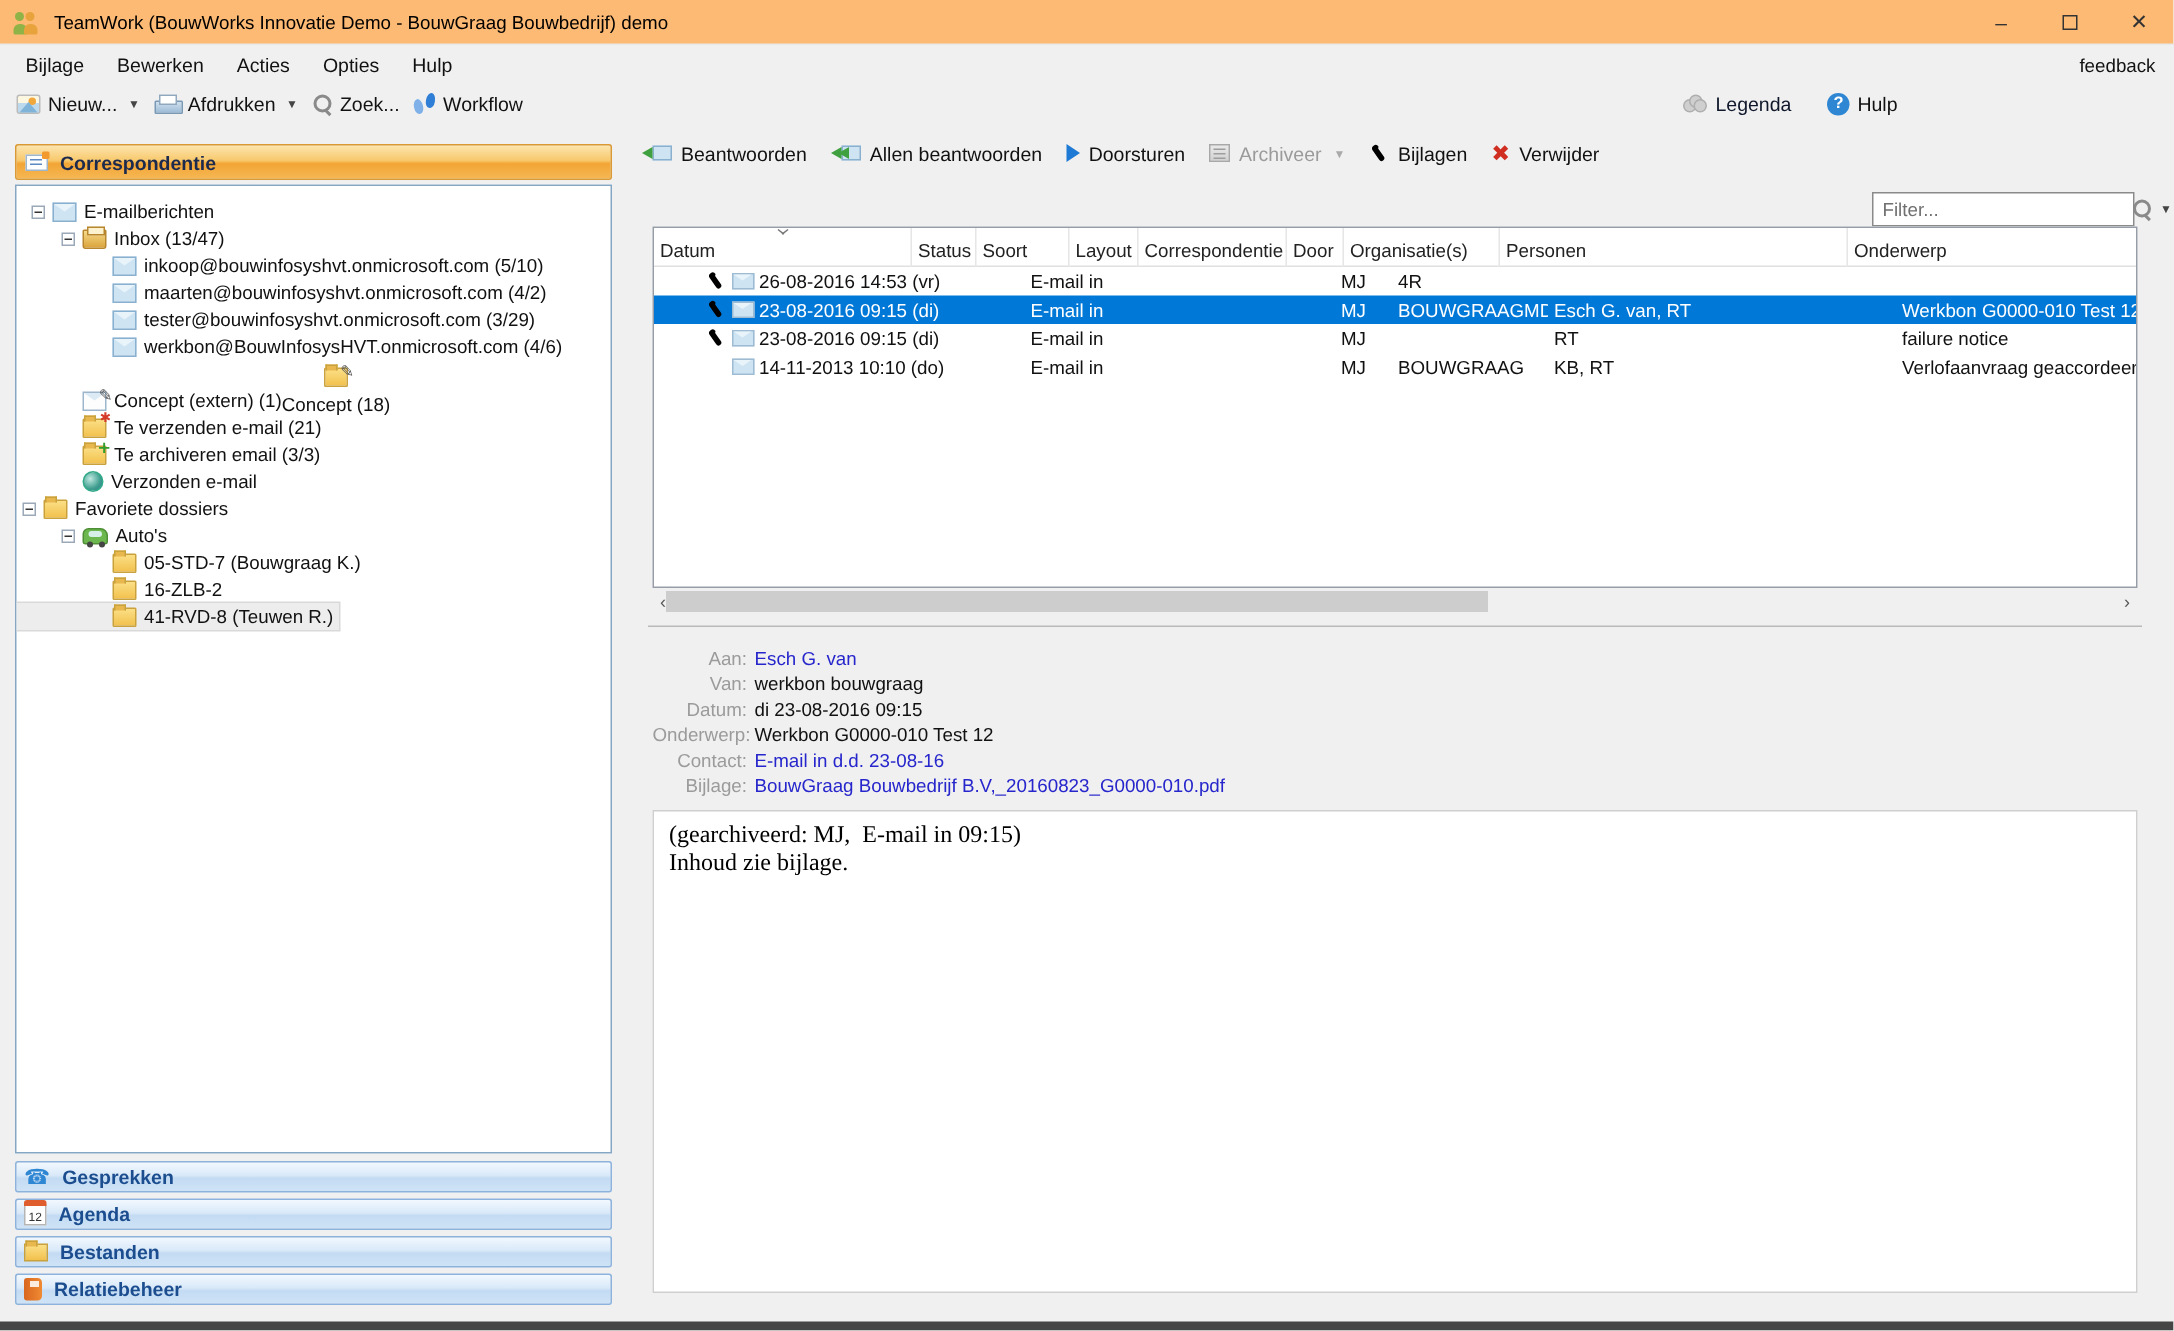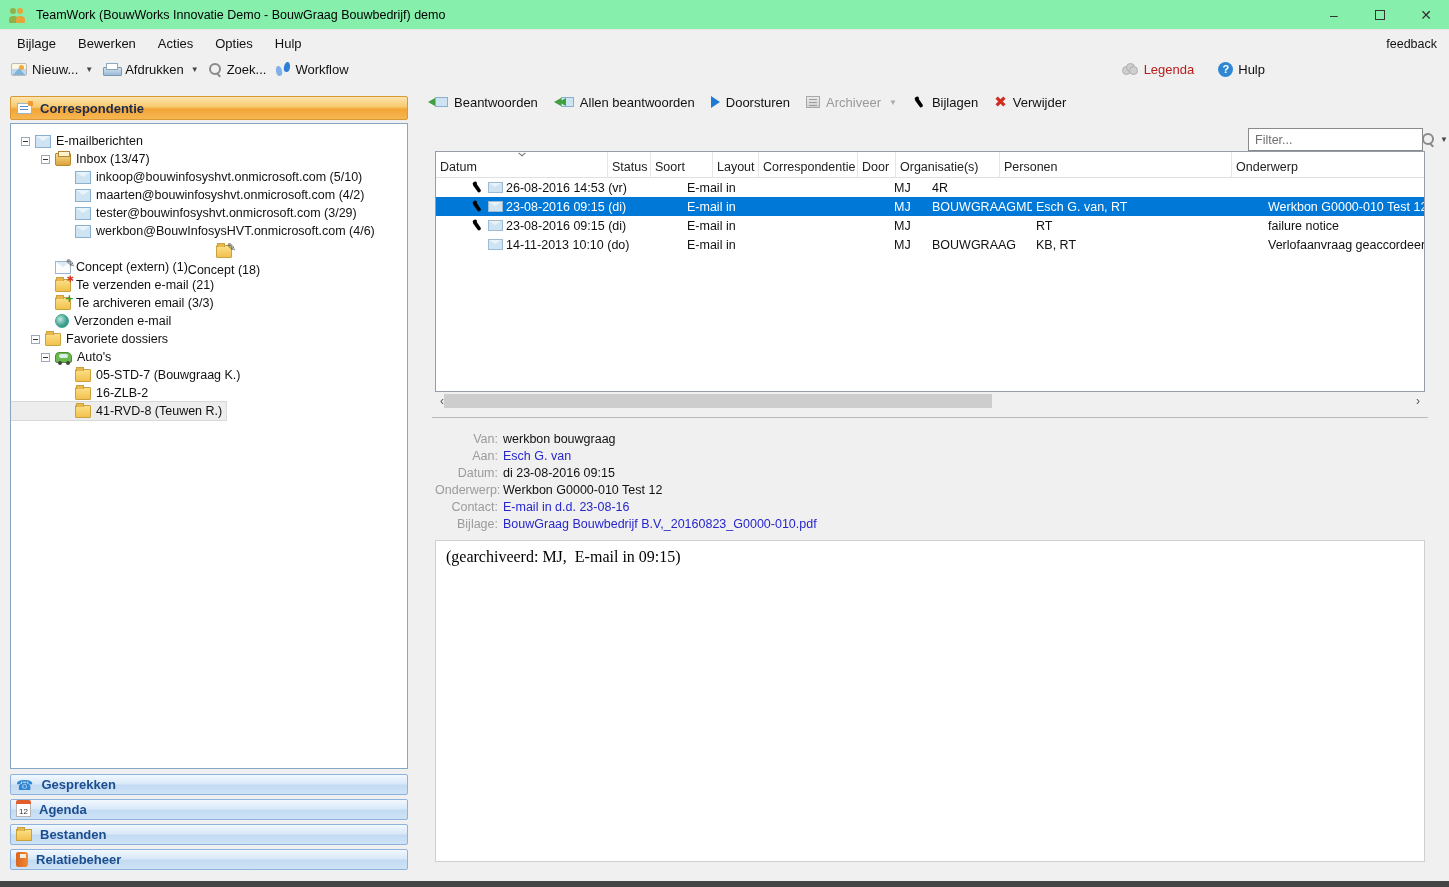--- a/index.html
+++ b/index.html
@@ -1,20 +1,20 @@
 <!DOCTYPE html>
 <html><head>
 <meta charset="utf-8">
 <style>
   * { margin:0; padding:0; box-sizing:border-box; }
   html,body { width:1449px; height:887px; overflow:hidden; }
   body { font-family:"Liberation Sans","DejaVu Sans",sans-serif; font-size:12px; color:#1a1a1a; background:#f0f0f0; position:relative; }
 
   
-  .titlebar { position:absolute; left:0; top:0; width:1449px; height:30px; background:#86efac; display:flex; align-items:center; border-bottom:1px solid #e8e8e8; }
+  .titlebar { position:absolute; left:0; top:0; width:1449px; height:30px; background:#fdba74; display:flex; align-items:center; border-bottom:1px solid #e8e8e8; }
   .app-logo { width:18px; height:16px; margin-left:9px; position:relative; }
   .app-logo .p1,.app-logo .p2 { position:absolute; width:9px; height:7px; border-radius:4px 4px 1px 1px; bottom:0; }
   .app-logo .p1 { left:0; background:#8fb347; }
   .app-logo .p2 { left:7px; background:#e8a33c; }
   .app-logo .h1,.app-logo .h2 { position:absolute; width:6px; height:6px; border-radius:50%; top:1px; }
   .app-logo .h1 { left:1px; background:#8fb347; }
   .app-logo .h2 { left:8px; background:#e8a33c; }
   .title-text { margin-left:9px; font-size:12.5px; color:#000; }
   .win-controls { margin-left:auto; display:flex; align-items:center; height:100%; }
   .win-btn { width:46px; height:100%; display:flex; align-items:center; justify-content:center; font-size:14px; color:#333; }
@@ -34,21 +34,21 @@
   .i-new::before { content:""; position:absolute; right:2px; top:1px; width:5px; height:5px; border-radius:50%; background:#f0a73c; }
   .i-new::after { content:""; position:absolute; left:1px; bottom:0; border-left:6px solid transparent; border-right:6px solid transparent; border-bottom:7px solid #7fb4d8; }
   .i-steps { width:14px; height:15px; position:relative; }
   .i-steps::before,.i-steps::after { content:""; position:absolute; width:6px; height:10px; border-radius:50% 50% 45% 45%; background:#2f7fd6; }
   .i-steps::before { left:0; top:4px; transform:rotate(-12deg); background:#7fb1e8; }
   .i-steps::after { right:0; top:0; transform:rotate(10deg); }
   .toolbar-right { margin-left:auto; display:flex; align-items:center; gap:14px; margin-right:10px; }
   .i-legend { width:17px; height:13px; position:relative; }
   .i-legend i { position:absolute; width:9px; height:9px; border-radius:50%; background:#cfcfcf; border:1px solid #aeaeae; }
   .i-legend i:nth-child(1){left:0;top:3px;} .i-legend i:nth-child(2){left:4px;top:0;} .i-legend i:nth-child(3){left:7px;top:3px;}
-  .tb-label-gray { color:#b91c1c; font-size:13px; }
+  .tb-label-gray { color:#0f172a; font-size:13px; }
   .i-help { width:15px; height:15px; border-radius:50%; background:#2f86d2; color:#fff; font-weight:bold; font-size:11px; display:flex; align-items:center; justify-content:center; }
 
   
   .left-panel { position:absolute; left:10px; top:96px; width:398px; }
   .corr-header { height:24px; border:1px solid #db9933; border-radius:2px; background:linear-gradient(180deg,#fce4ae 0%,#f8c96d 45%,#f2a535 55%,#f6b753 100%); display:flex; align-items:center; gap:8px; padding-left:6px; }
   .corr-header .txt { font-weight:bold; font-size:13px; color:#1c2a4e; }
   .i-note { width:15px; height:11px; background:#fff; border:1px solid #9db6cc; position:relative; }
   .i-note::before { content:""; position:absolute; left:2px; top:2px; width:8px; height:1.5px; background:#5d89c4; box-shadow:0 3px 0 #5d89c4; }
   .i-note::after { content:""; position:absolute; right:-2px; top:-3px; width:5px; height:5px; background:#f29a2e; border-radius:1px; }
   .tree-box { margin-top:3px; height:646px; background:#fff; border:1px solid #86a7c4; overflow:hidden; padding-top:8px; }
@@ -273,21 +273,21 @@
         <div class="tree-row" style="padding-left: 30px;">
           <span class="exp-spacer"></span>
           <span class="t-ic t-folder t-badge b-plus"></span>
           <span>Te archiveren email (3/3)</span>
         </div>
         <div class="tree-row" style="padding-left: 30px;">
           <span class="exp-spacer"></span>
           <span class="t-ic t-globe"></span>
           <span>Verzonden e-mail</span>
         </div>
-        <div class="tree-row" style="padding-left: 20px;">
+        <div class="tree-row" style="padding-left: 4px;">
           <span class="expander"></span>
           <span class="t-ic t-folder"></span>
           <span>Favoriete dossiers</span>
         </div>
         <div class="tree-row" style="padding-left: 30px;">
           <span class="expander"></span>
           <span class="t-ic t-car"></span>
           <span>Auto's</span>
         </div>
         <div class="tree-row" style="padding-left: 50px;">
@@ -461,41 +461,42 @@
 
 <div class="hscroll">
   <span class="hs-arrow">‹</span>
   <span class="hs-thumb"></span>
   <span class="hs-arrow" style="margin-left:auto">›</span>
 </div>
 <div class="pane-divider"></div>
 
 <div class="details" id="fields">
     <div class="d-row">
+      <span class="d-label">Aan:</span>
+      <span class="d-value link">Esch G. van</span>
+    </div>
+    <div class="d-row">
       <span class="d-label">Van:</span>
       <span class="d-value">werkbon bouwgraag</span>
-    </div>
-    <div class="d-row">
-      <span class="d-label">Aan:</span>
-      <span class="d-value link">Esch G. van</span>
     </div>
     <div class="d-row">
       <span class="d-label">Datum:</span>
       <span class="d-value">di 23-08-2016 09:15</span>
     </div>
     <div class="d-row">
       <span class="d-label">Onderwerp:</span>
       <span class="d-value">Werkbon G0000-010 Test 12</span>
     </div>
     <div class="d-row">
       <span class="d-label">Contact:</span>
       <span class="d-value link">E-mail in d.d. 23-08-16</span>
     </div>
     <div class="d-row">
       <span class="d-label">Bijlage:</span>
       <span class="d-value link">BouwGraag Bouwbedrijf B.V,_20160823_G0000-010.pdf</span>
     </div>
   </div>
 <div class="body-box" id="bodytext">
     <div class="line">(gearchiveerd: MJ,  E-mail in 09:15)</div>
+    <div class="line">Inhoud zie bijlage.</div>
   </div>
 
 <div class="bottombar"></div>
 
 </body></html>

